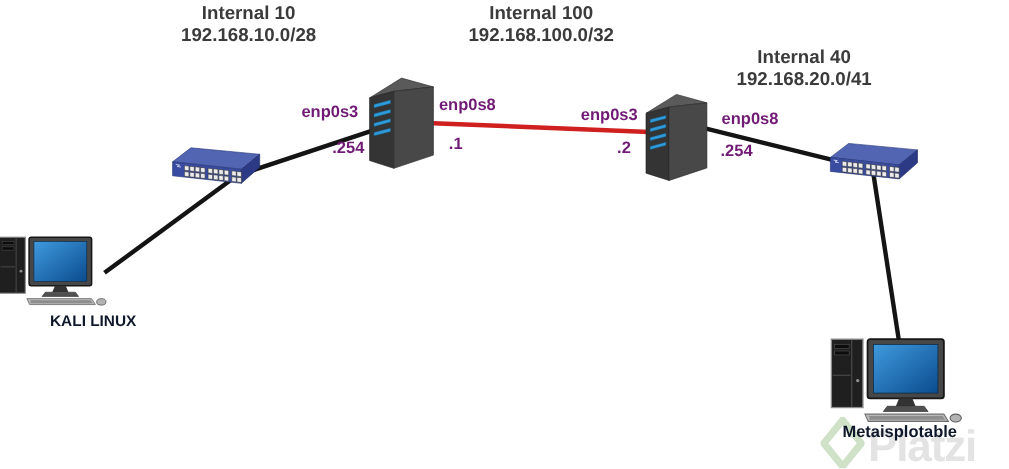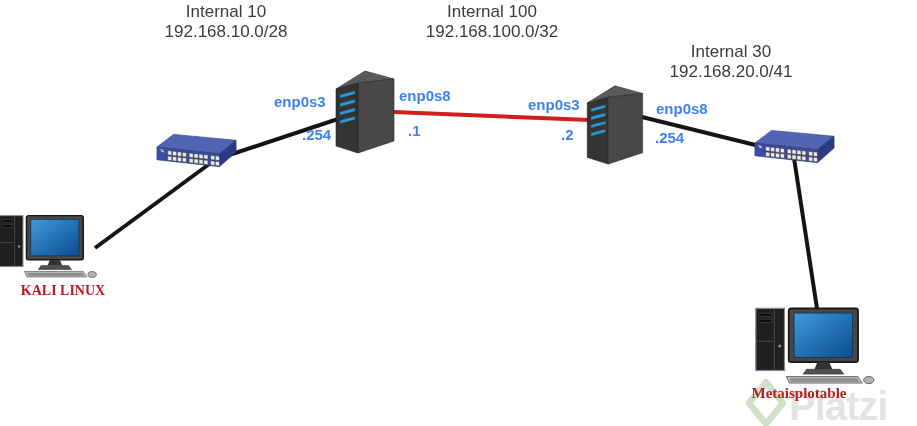--- a/index.html
+++ b/index.html
@@ -3,28 +3,28 @@
 <meta charset="utf-8">
 <style>
   html,body{margin:0;padding:0;background:#fff;}
   .canvas{
     position:relative;width:917px;height:426px;background:#ffffff;
     font-family:"Liberation Sans",sans-serif;overflow:hidden;
   }
   
   .net-label{
     position:absolute;width:220px;text-align:center;
-    font-size:17px;line-height:20px;font-weight:400;color:#3b3b3b;z-index:3;
+    font-size:17px;line-height:20px;font-weight:700;color:#3b3b3b;z-index:3;
   }
   .if-label{
-    position:absolute;font-size:15px;font-weight:700;color:#3b82f6;z-index:3;white-space:nowrap;
+    position:absolute;font-size:15px;font-weight:700;color:#701a75;z-index:3;white-space:nowrap;
   }
   .host-label{
-    position:absolute;text-align:center;font-weight:700;color:#b91c1c;z-index:3;
-    font-size:14px;line-height:16px;font-family:Liberation Serif, serif;
+    position:absolute;text-align:right;font-weight:700;color:#0f172a;z-index:3;
+    font-size:14px;line-height:16px;
   }
   .host-label.big{font-size:15px;}
   
   .watermark-text{
     position:absolute;left:789px;top:384px;z-index:0;
     font-size:40px;font-weight:700;letter-spacing:-1px;color:#e3e3e3;
   }
   .watermark-logo{position:absolute;left:746px;top:379px;z-index:0;}
   svg.diagram{position:absolute;left:0;top:0;z-index:1;}
 </style>
@@ -119,21 +119,21 @@
 
   <div class="net-label" style="left:116px;top:2px;">
     <div>Internal 10</div>
     <div>192.168.10.0/28</div>
   </div>
   <div class="net-label" style="left:382px;top:2px;">
     <div>Internal 100</div>
     <div>192.168.100.0/32</div>
   </div>
   <div class="net-label" style="left:621px;top:42px;">
-    <div>Internal 30</div>
+    <div>Internal 40</div>
     <div>192.168.20.0/41</div>
   </div>
 
   <div class="if-label" style="left:274px;top:93px;">enp0s3</div>
   <div class="if-label" style="left:302px;top:126px;">.254</div>
   <div class="if-label" style="left:399px;top:87px;">enp0s8</div>
   <div class="if-label" style="left:408px;top:122px;">.1</div>
 
   <div class="if-label" style="left:528px;top:96px;">enp0s3</div>
   <div class="if-label" style="left:561px;top:126px;">.2</div>

